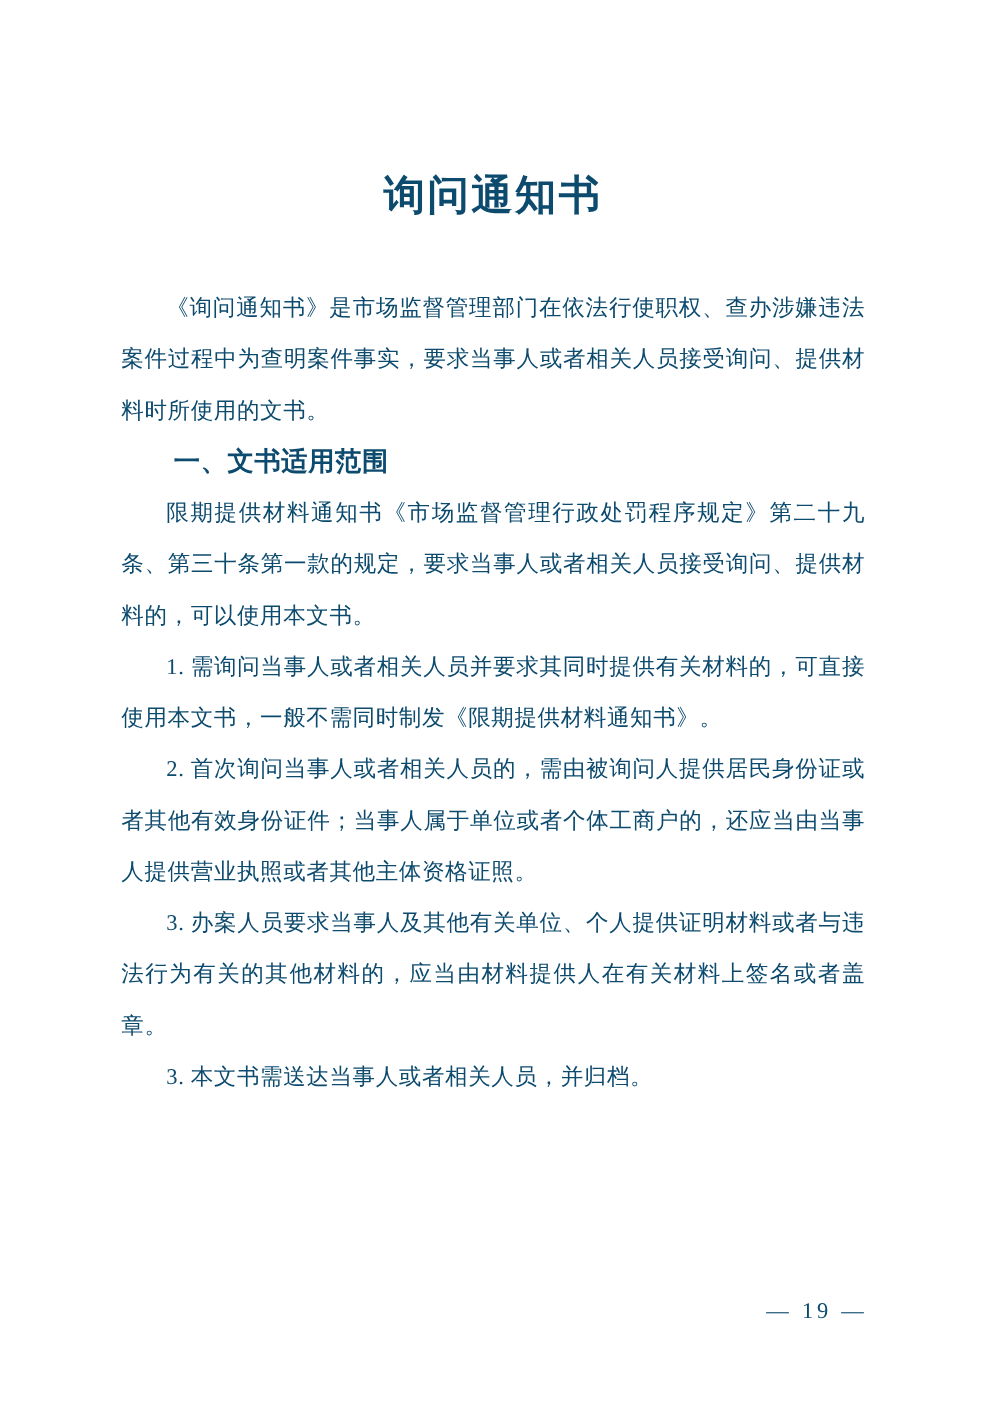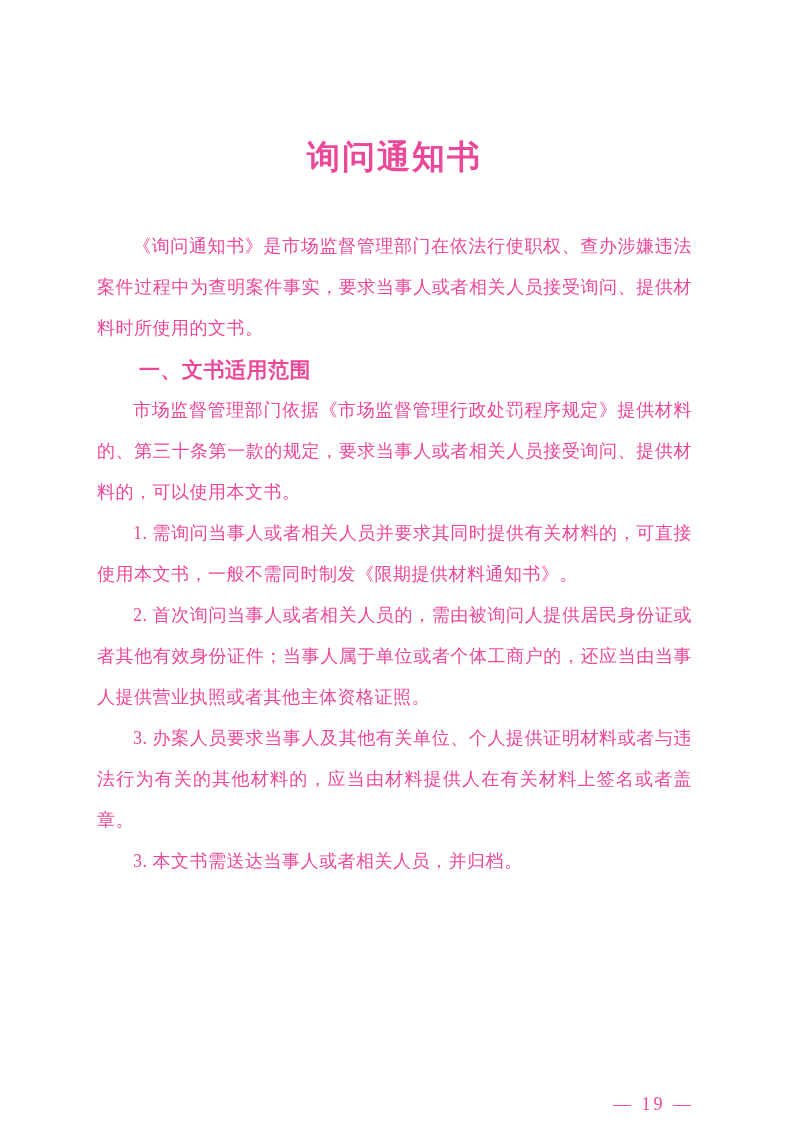--- a/index.html
+++ b/index.html
@@ -5,21 +5,21 @@
   html, body {
     margin: 0;
     padding: 0;
     background: #ffffff;
   }
   .page {
     position: relative;
     width: 793px;
     height: 1122px;
     background: #ffffff;
-    color: #ec4899;
+    color: #0c4a6e;
     overflow: hidden;
     box-sizing: border-box;
   }
   .content {
     box-sizing: border-box;
     padding: 134px 101px 0 97px; 
   }
   .doc-title {
     margin: 0 0 46px 0;
     font-family: "Liberation Serif", "DejaVu Serif", serif;
@@ -42,42 +42,42 @@
     margin: 0;
     font-family: "Liberation Sans", "DejaVu Sans", sans-serif;
     font-size: 21px;
     font-weight: bold;
     line-height: 41px;
     text-indent: 2em;
     letter-spacing: 0.5px;
   }
   .page-number {
     position: absolute;
-    top: 1092px;
+    top: 1036px;
     right: 99px;
     font-family: "Liberation Serif", "DejaVu Serif", serif;
     font-size: 18px;
     line-height: 24px;
     letter-spacing: 3px;
     white-space: nowrap;
   }
 </style>
 </head>
 <body>
 
 <div class="page">
   <div class="content">
 
     <h1 class="doc-title">询问通知书</h1>
 
     <p class="para">《询问通知书》是市场监督管理部门在依法行使职权、查办涉嫌违法案件过程中为查明案件事实，要求当事人或者相关人员接受询问、提供材料时所使用的文书。</p>
 
     <h2 class="heading">一、文书适用范围</h2>
 
-    <p class="para">市场监督管理部门依据《市场监督管理行政处罚程序规定》提供材料的、第三十条第一款的规定，要求当事人或者相关人员接受询问、提供材料的，可以使用本文书。</p>
+    <p class="para">限期提供材料通知书《市场监督管理行政处罚程序规定》第二十九条、第三十条第一款的规定，要求当事人或者相关人员接受询问、提供材料的，可以使用本文书。</p>
 
 
     <p class="para">1. 需询问当事人或者相关人员并要求其同时提供有关材料的，可直接使用本文书，一般不需同时制发《限期提供材料通知书》。</p>
 
     <p class="para">2. 首次询问当事人或者相关人员的，需由被询问人提供居民身份证或者其他有效身份证件；当事人属于单位或者个体工商户的，还应当由当事人提供营业执照或者其他主体资格证照。</p>
 
     <p class="para">3. 办案人员要求当事人及其他有关单位、个人提供证明材料或者与违法行为有关的其他材料的，应当由材料提供人在有关材料上签名或者盖章。</p>
 
     <p class="para">3. 本文书需送达当事人或者相关人员，并归档。</p>
 

